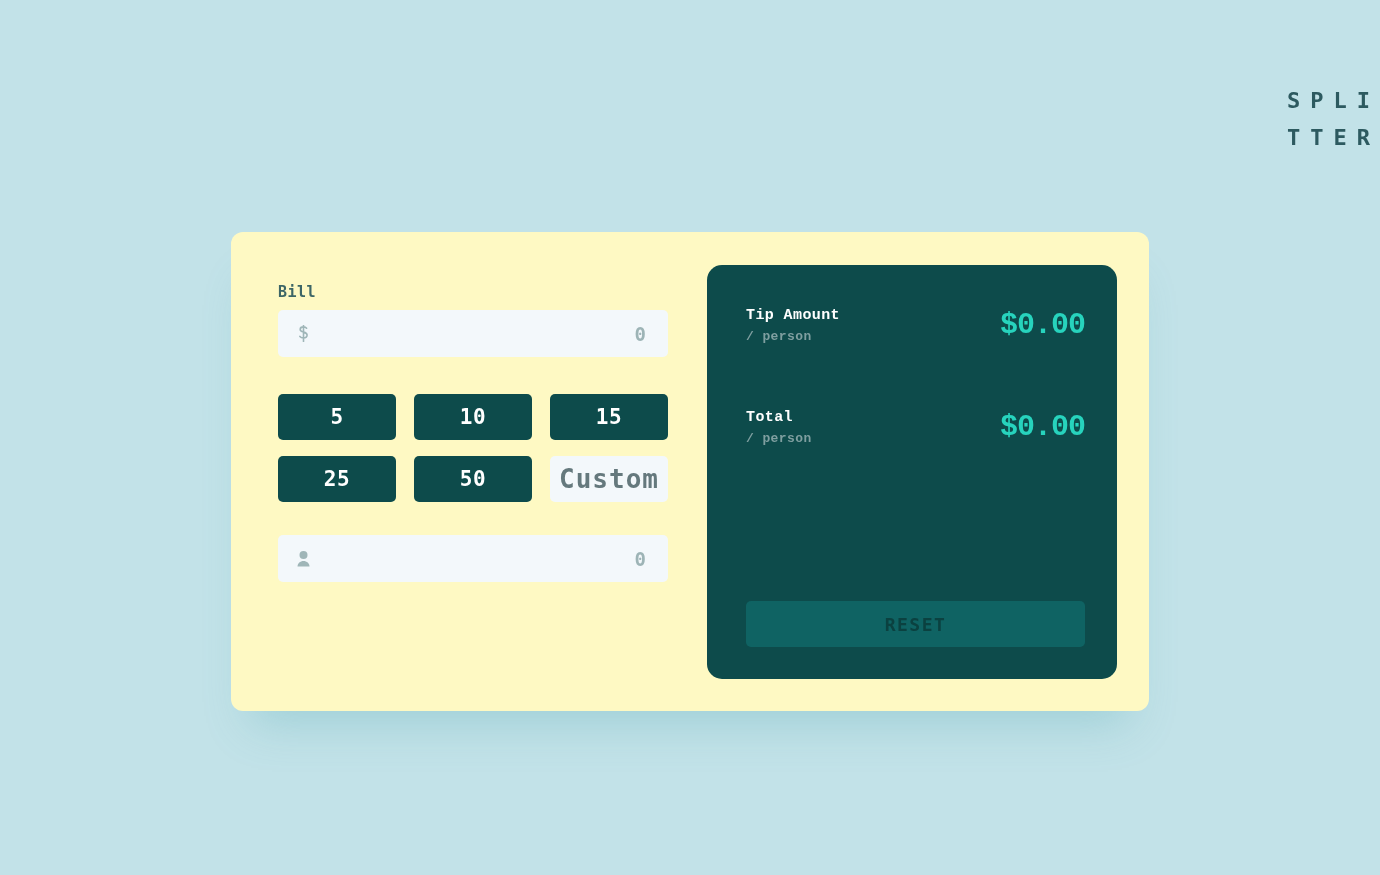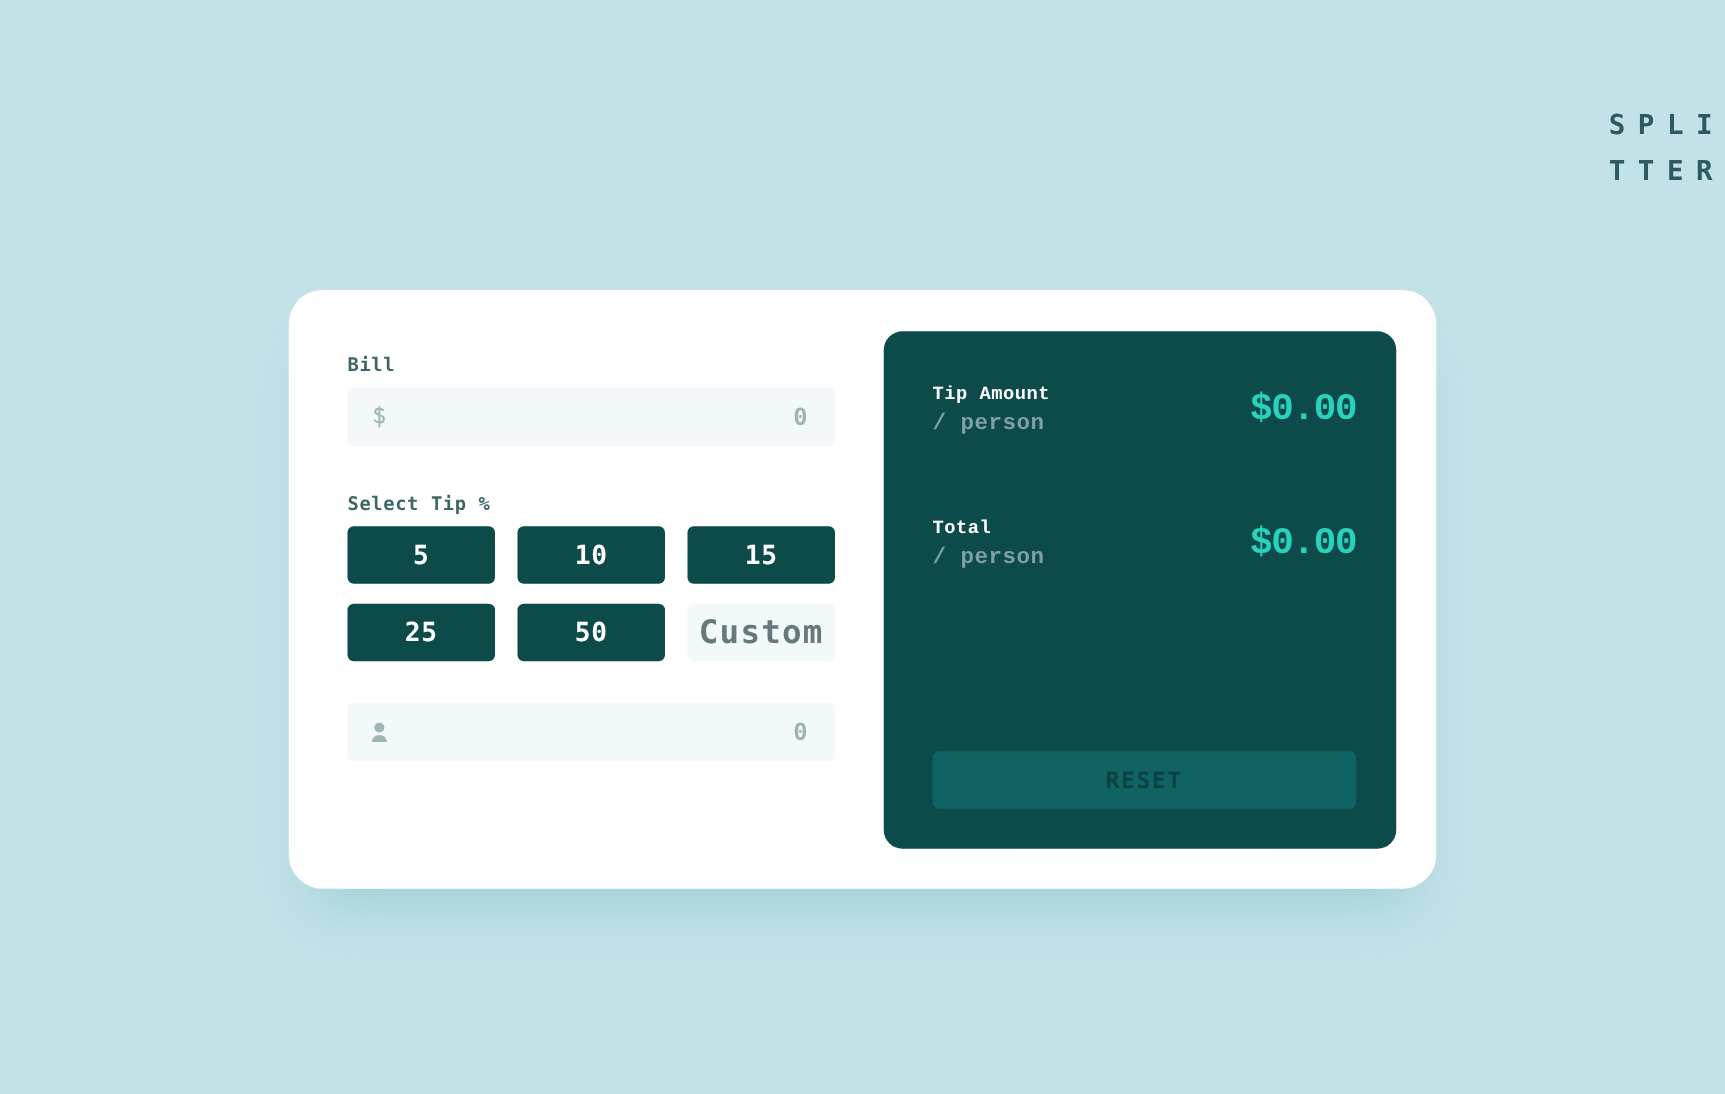--- a/index.html
+++ b/index.html
@@ -31,22 +31,22 @@
   }
   .logo .line { display: block; text-indent: 10px; }
 
   
   .card {
     position: absolute;
     left: 231px;
     top: 232px;
     width: 918px;
     height: 479px;
-    background: #ffffff;
-    border-radius: 27px;
+    background: #fef9c3;
+    border-radius: 12px;
     box-shadow: 0 32px 43px -20px rgba(79, 166, 175, 0.30);
     display: flex;
     padding: 33px 32px 32px 47px;
   }
 
   
   .left {
     width: 390px;
     padding-top: 18px;
     flex: none;
@@ -158,21 +158,21 @@
     display: block;
     color: #ffffff;
     font-size: 15px;
     font-weight: 700;
     letter-spacing: 0.4px;
     line-height: 20px;
   }
   .result-label-sub {
     display: block;
     color: #7f9fa0;
-    font-size: 18px;
+    font-size: 13px;
     font-weight: 700;
     letter-spacing: 0.4px;
     margin-top: 3px;
   }
 
   .result-amount {
     color: #27d3bd;
     font-size: 30px;
     font-weight: 700;
     letter-spacing: -1px;
@@ -214,21 +214,20 @@
       <span class="input-icon">
         <svg width="11" height="17" viewBox="0 0 11 17" fill="none" aria-hidden="true">
           <path d="M5.5 0.5v16M8.6 3.2C7.9 2.3 6.8 1.9 5.5 1.9c-2 0-3.3 1-3.3 2.5 0 1.6 1.4 2.2 3.3 2.7 2.2.5 3.6 1.2 3.6 3 0 1.7-1.5 2.8-3.6 2.8-1.5 0-2.8-.5-3.6-1.5" stroke="#9fb6b8" stroke-width="1.6" stroke-linecap="round"></path>
         </svg>
       </span>
       <input class="input-value" type="text" value="0" style="">
     </div>
 
     <div class="gap-a"></div>
 
-    <label class="field-label">Select Tip %</label>
     <div class="tip-grid">
       <button class="tip-btn">5</button>
       <button class="tip-btn">10</button>
       <button class="tip-btn">15</button>
       <button class="tip-btn">25</button>
       <button class="tip-btn">50</button>
       <button class="tip-btn custom">Custom</button>
     </div>
 
     <div class="gap-b"></div>

